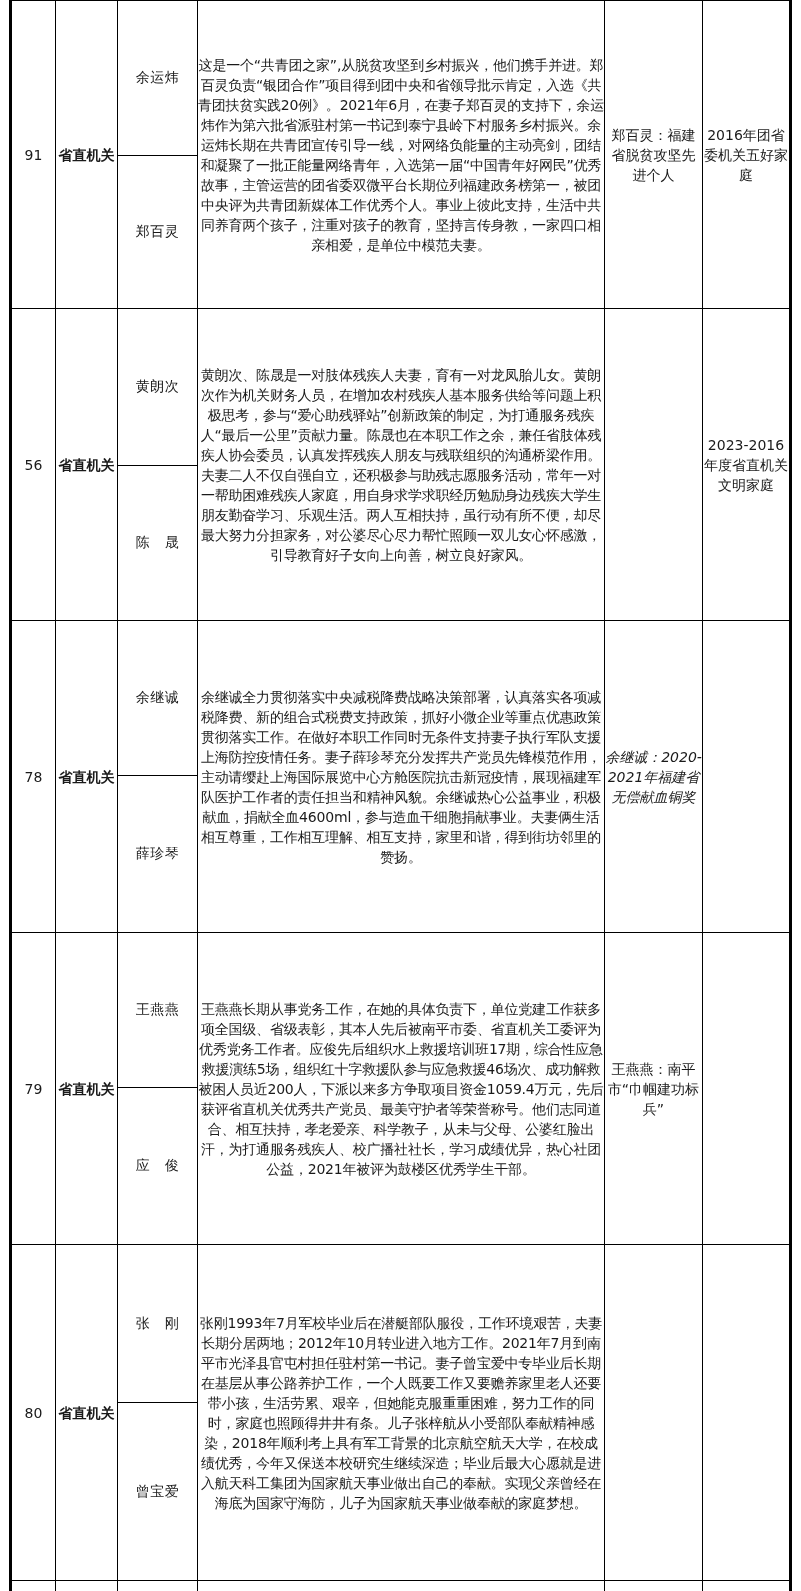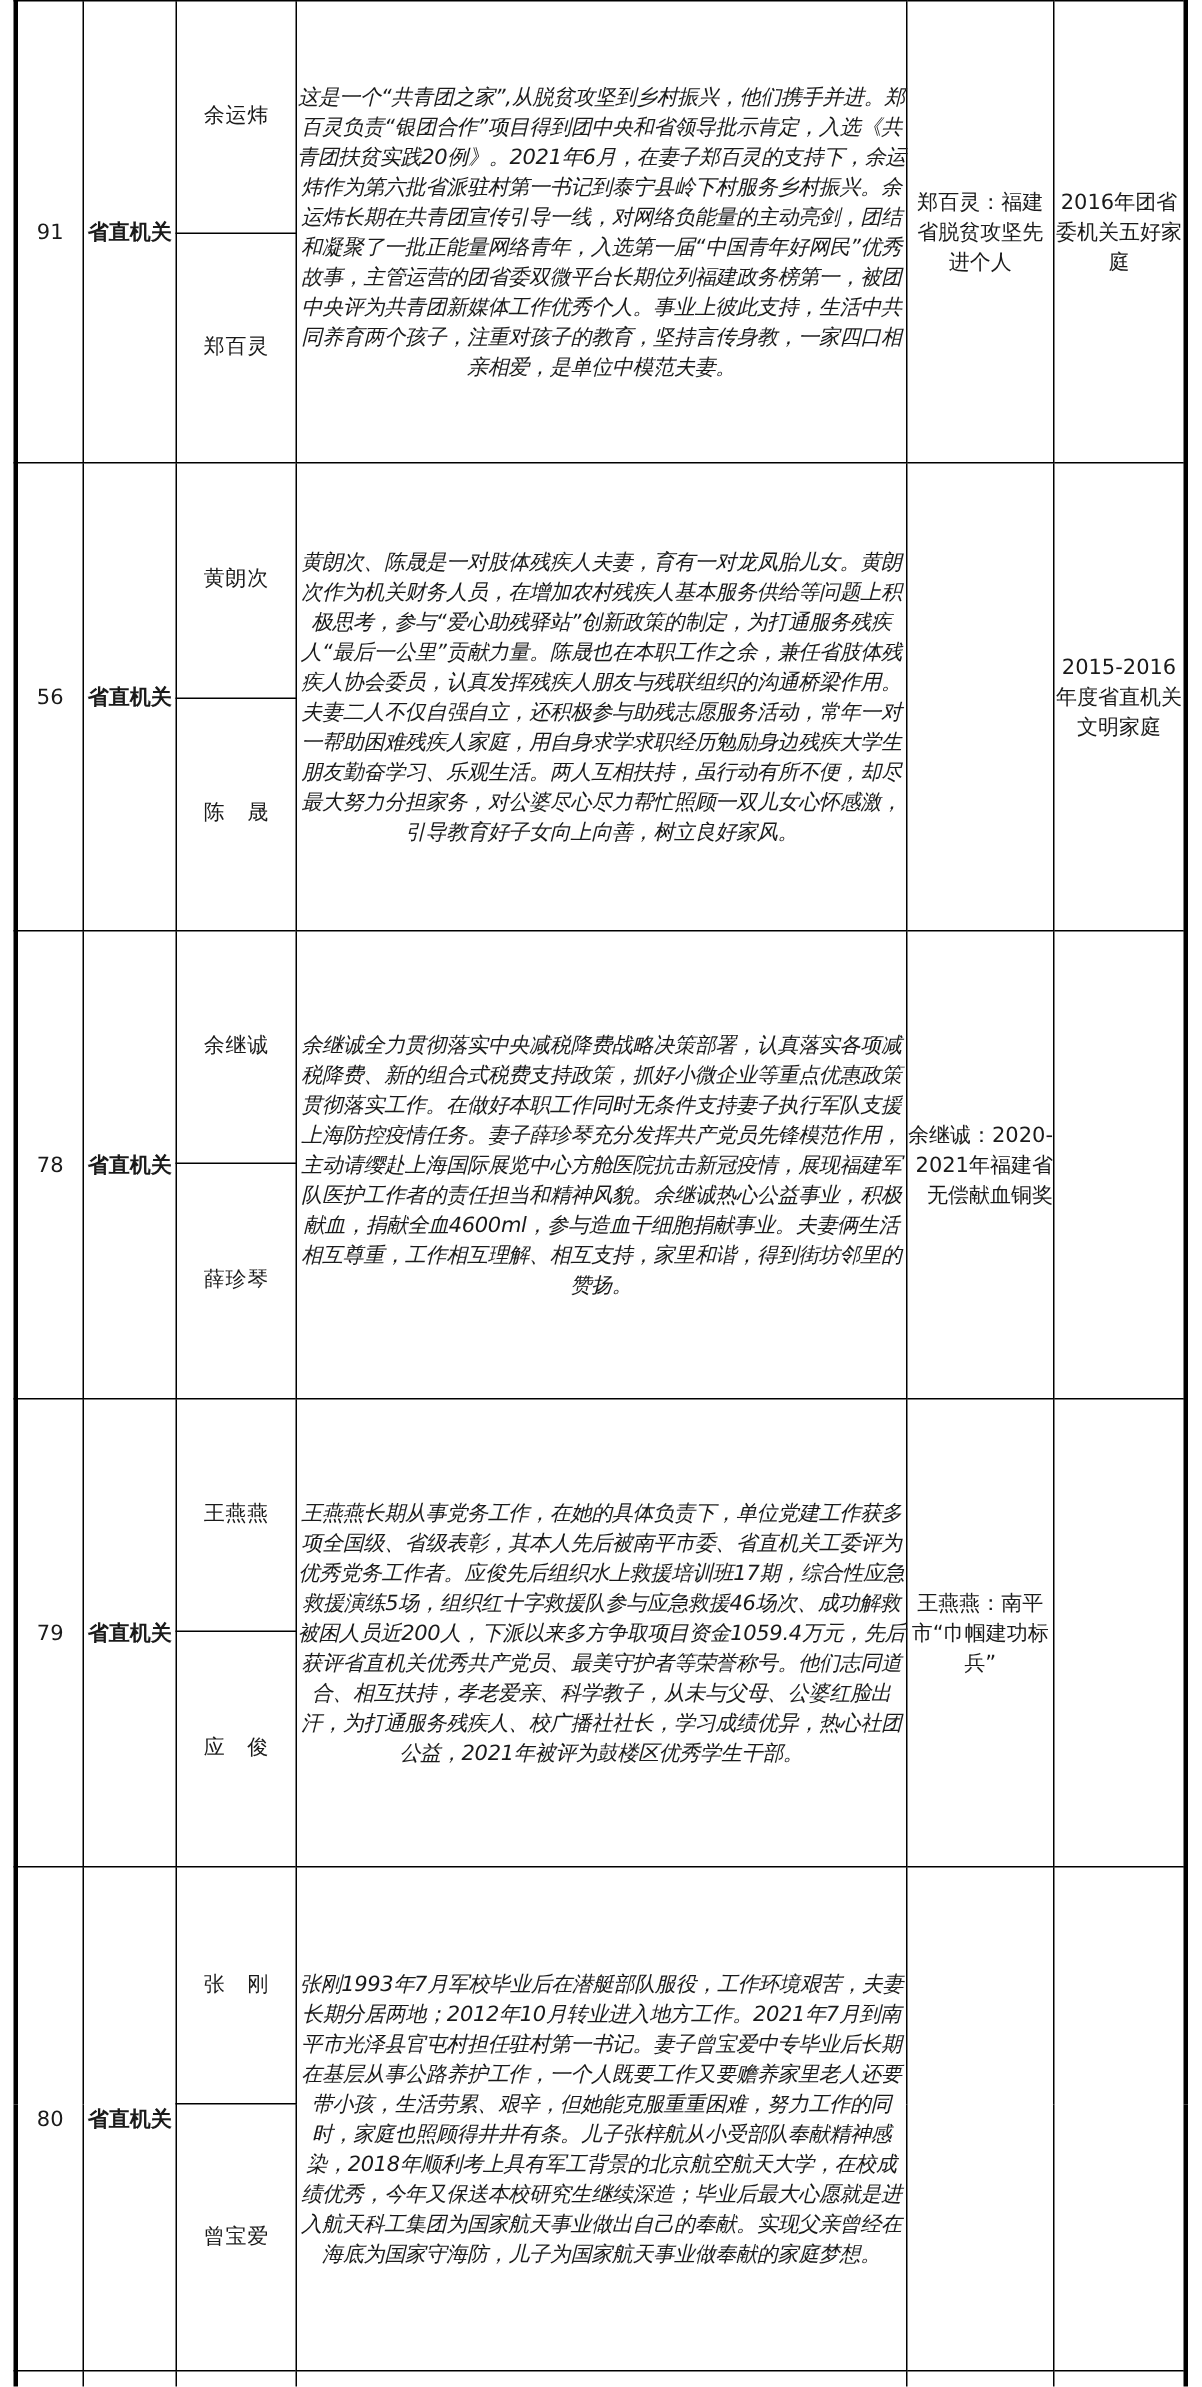--- a/index.html
+++ b/index.html
@@ -54,22 +54,22 @@
       letter-spacing: -0.2px;
       word-break: break-all;
     }
     td.honor, td.family {
       padding: 0 4px;
       line-height: 20.5px;
       font-size: 13.5px;
       margin-left: 13px;
     }
     td.honor { text-align: left; }
-    td.honor.center { text-align: right; }
-    .desc-inner { display: block; font-style: italic; }
+    td.honor.center { text-align: center; font-style: italic; }
+    .desc-inner { display: block; }
   </style>
 </head>
 <body>
 
 <div class="sheet">
   <table class="grid">
     <colgroup>
       <col class="c-no">
         <col class="c-unit">
         <col class="c-name">
@@ -103,21 +103,21 @@
       </tr>
 
       <tr style="height:157px">
         <td class="no" rowspan="2">56</td>
         <td class="unit" rowspan="2">省直机关</td>
         <td class="name">黄朗次</td>
         <td class="desc" rowspan="2">
             <span class="desc-inner">黄朗次、陈晟是一对肢体残疾人夫妻，育有一对龙凤胎儿女。黄朗次作为机关财务人员，在增加农村残疾人基本服务供给等问题上积极思考，参与“爱心助残驿站”创新政策的制定，为打通服务残疾人“最后一公里”贡献力量。陈晟也在本职工作之余，兼任省肢体残疾人协会委员，认真发挥残疾人朋友与残联组织的沟通桥梁作用。夫妻二人不仅自强自立，还积极参与助残志愿服务活动，常年一对一帮助困难残疾人家庭，用自身求学求职经历勉励身边残疾大学生朋友勤奋学习、乐观生活。两人互相扶持，虽行动有所不便，却尽最大努力分担家务，对公婆尽心尽力帮忙照顾一双儿女心怀感激，引导教育好子女向上向善，树立良好家风。</span>
           </td>
         <td class="honor" rowspan="2"></td>
-        <td class="family" rowspan="2">2015-2016年度省直机关文明家庭</td>
+        <td class="family" rowspan="2">2023-2016年度省直机关文明家庭</td>
       </tr>
       <tr style="height:155px">
         <td class="name">陈　晟</td>
       </tr>
 
       <tr style="height:155px">
         <td class="no" rowspan="2">78</td>
         <td class="unit" rowspan="2">省直机关</td>
         <td class="name">余继诚</td>
         <td class="desc" rowspan="2">

